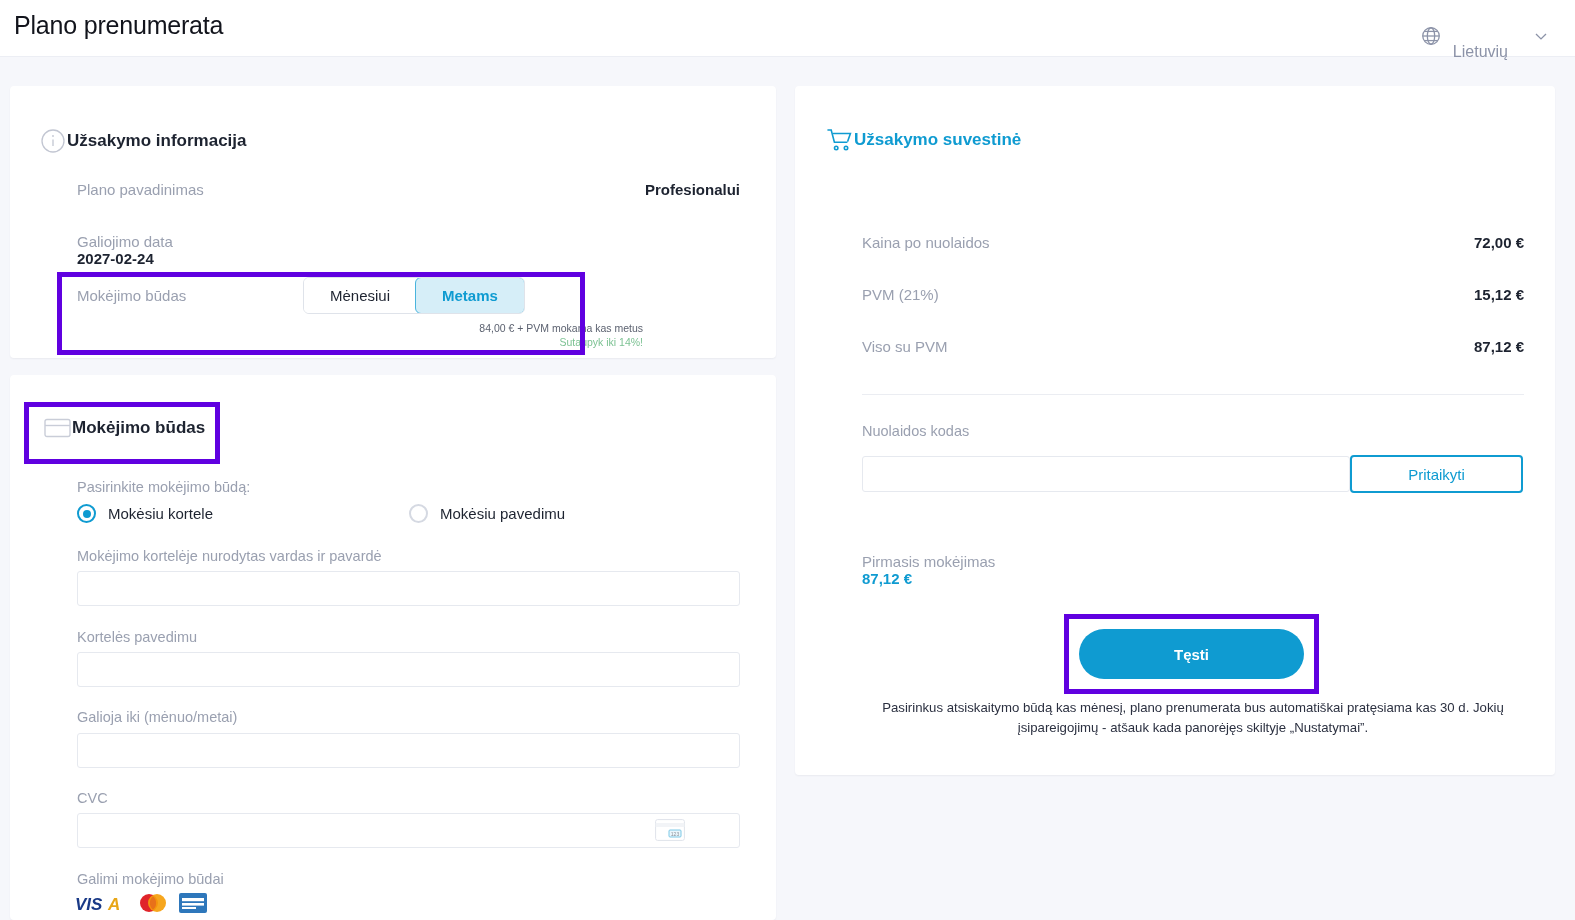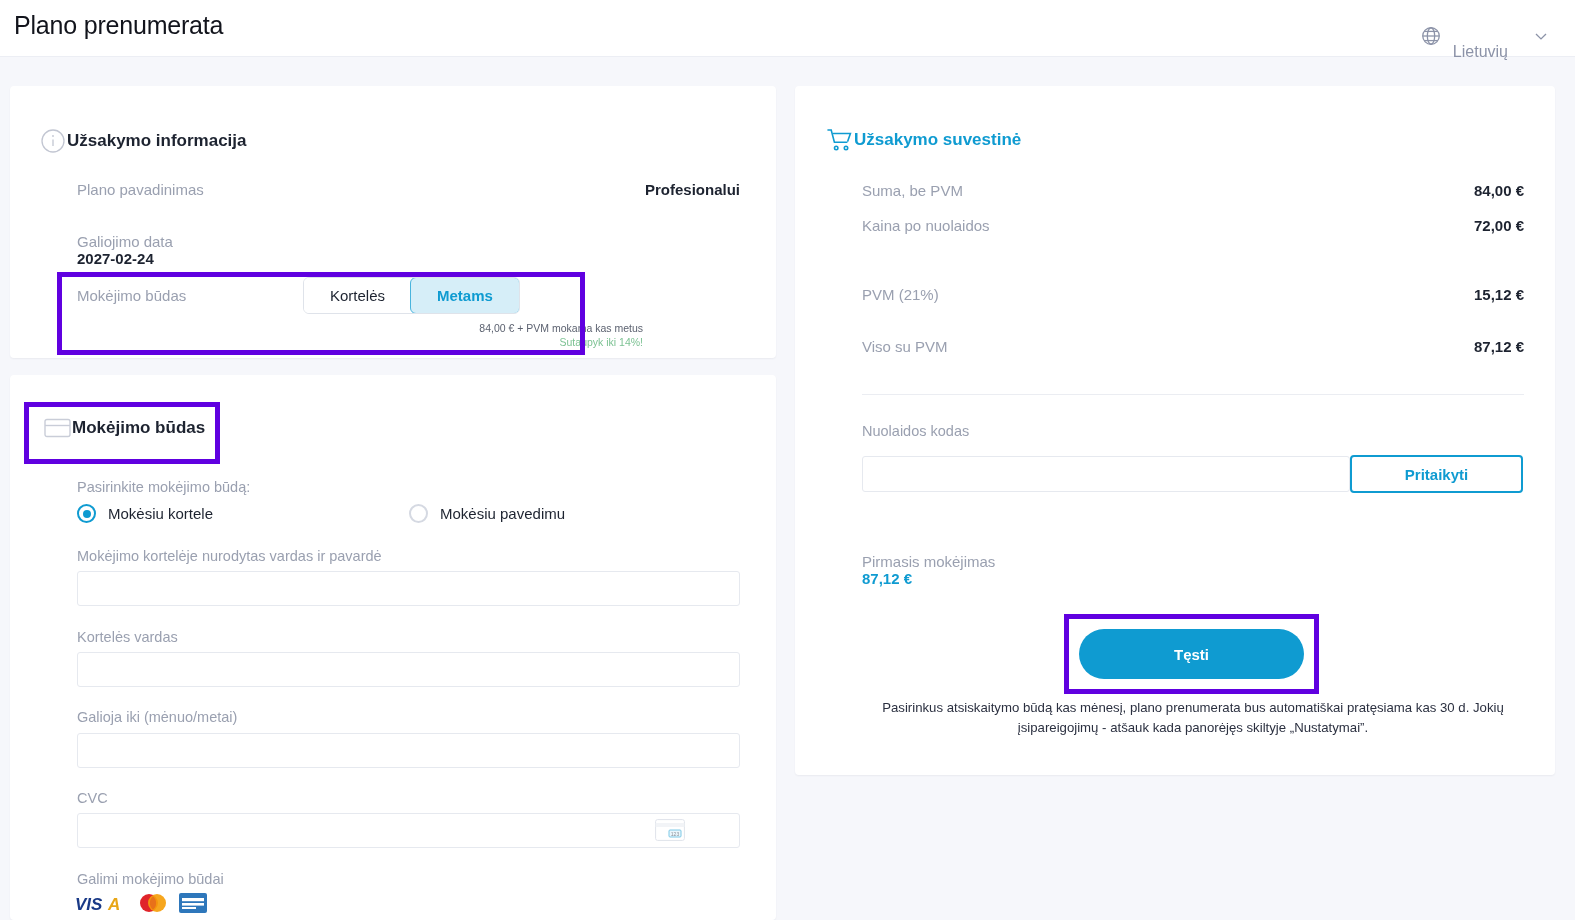--- a/index.html
+++ b/index.html
@@ -123,36 +123,36 @@
   #fld-expiry { top: 733px; }
   #lbl-cvc    { left: 77px; top: 790px; }
   #fld-cvc    { top: 813px; }
   .cvc-hint { position: absolute; left: 655px; top: 819px; }
 
   #lbl-brands { left: 77px; top: 871px; }
   .brands { position: absolute; left: 75px; top: 893px; display: flex; align-items: center; gap: 10px; }
 
   
   #s-row-0 { left: 862px; top: 182px; width: 662px; }
-  #s-row-1 { left: 862px; top: 217px; width: 662px; }
+  #s-row-1 { left: 862px; top: 234px; width: 662px; }
   #s-row-2 { left: 862px; top: 286px; width: 662px; }
   #s-row-3 { left: 862px; top: 338px; width: 662px; }
   .divider { position: absolute; left: 862px; width: 662px; height: 1px; background: #ebedf2; }
   #div-1 { top: 394px; }
 
   #lbl-promo { left: 862px; top: 423px; }
   #fld-promo {
     position: absolute; left: 862px; top: 456px; width: 488px; height: 36px;
     border: 1px solid #e6e9ef; border-radius: 3px; background: #fff;
     font-size: 14px; font-family: inherit; padding: 0 10px; color: #1d2330;
   }
   #btn-apply {
     position: absolute; left: 1350px; top: 455px; width: 173px; height: 38px;
     border: 2px solid #0f9bd1; border-radius: 4px; background: #fff;
-    color: #0f9bd1; font-size: 15px; font-weight: 700; cursor: pointer;
+    color: #0f9bd1; font-size: 15px; font-weight: 400; cursor: pointer;
     font-family: inherit;
   }
   #s-row-first { left: 862px; top: 553px; width: 662px; flex-direction: column; }
   #s-row-first .kv-value { color: #0f9bd1; font-weight: 700; }
 
   #btn-continue {
     position: absolute; left: 1079px; top: 629px; width: 225px; height: 50px;
     background: #0f9bd1; border: none; border-radius: 25px;
     color: #ffffff; font-size: 15px; font-weight: 700; cursor: pointer;
     font-family: inherit;
@@ -208,21 +208,21 @@
   </div>
 
   <div class="kv-row" id="row-date">
     <span class="kv-label">Galiojimo data</span>
     <span class="kv-value">2027-02-24</span>
   </div>
 
   <div id="billing-row">
     <span id="billing-label">Mokėjimo būdas</span>
     <div class="seg">
-      <button class="seg-btn">Kortelės</button>
+      <button class="seg-btn">Mėnesiui</button>
       <button class="seg-btn active">Metams</button>
     </div>
     <div class="seg-note">
       <span>84,00 € + PVM mokama kas metus </span><span class="save">Sutaupyk iki 14%!</span>
     </div>
   </div>
 
   <div class="card" id="card-payment"></div>
 
   <div class="card-head" id="head-payment">
@@ -244,21 +244,21 @@
     </label>
     <label class="radio-opt" id="opt-transfer">
       <span class="radio"></span>
       <span>Mokėsiu pavedimu</span>
     </label>
   </div>
 
   <div class="form-lbl" id="lbl-name">Mokėjimo kortelėje nurodytas vardas ir pavardė</div>
   <input class="field" id="fld-name" type="text" value="" style="">
 
-  <div class="form-lbl" id="lbl-number">Kortelės vardas</div>
+  <div class="form-lbl" id="lbl-number">Kortelės pavedimu</div>
   <input class="field" id="fld-number" type="text" value="" style="">
 
   <div class="form-lbl" id="lbl-expiry">Galioja iki (mėnuo/metai)</div>
   <input class="field" id="fld-expiry" type="text" value="" style="">
 
   <div class="form-lbl" id="lbl-cvc">CVC</div>
   <input class="field" id="fld-cvc" type="text" value="" style="">
   <span class="cvc-hint">
     <svg width="30" height="22" viewBox="0 0 30 22" fill="none">
       <rect x="0.6" y="0.6" width="28.8" height="20.8" rx="2" fill="#fff" stroke="#dfe3ea"></rect>
@@ -300,24 +300,20 @@
       <svg class="cart-ico" width="26" height="24" viewBox="0 0 26 24" fill="none" stroke="#0f9bd1" stroke-width="1.6" stroke-linecap="round">
         <path d="M1 2h3.2l3.2 12.2h12.4"></path>
         <path d="M6.4 5.5h17l-2.6 7.6"></path>
         <circle cx="9.2" cy="20" r="1.7"></circle>
         <circle cx="19" cy="20" r="1.7"></circle>
       </svg>
     </span>
     <span>Užsakymo suvestinė</span>
   </div>
 
-  <div class="kv-row" id="s-row-0">
-    <span class="kv-label">Suma, be PVM</span>
-    <span class="kv-value">84,00 €</span>
-  </div>
   <div class="kv-row" id="s-row-1">
     <span class="kv-label">Kaina po nuolaidos</span>
     <span class="kv-value">72,00 €</span>
   </div>
   <div class="kv-row" id="s-row-2">
     <span class="kv-label">PVM (21%)</span>
     <span class="kv-value">15,12 €</span>
   </div>
   <div class="kv-row" id="s-row-3">
     <span class="kv-label">Viso su PVM</span>

